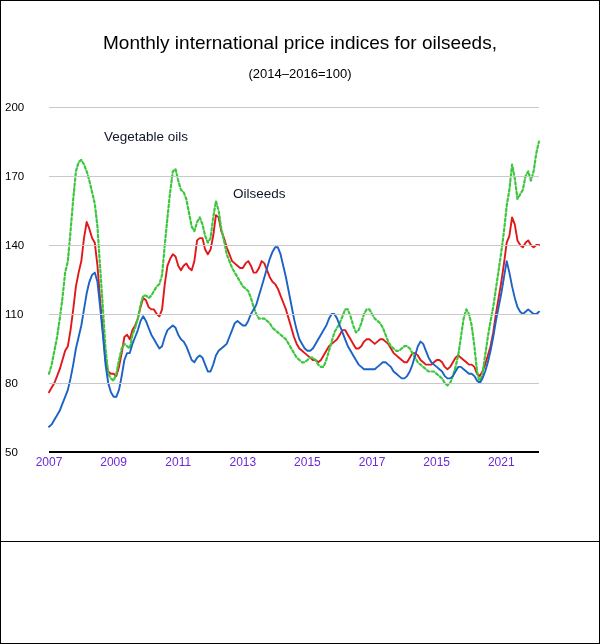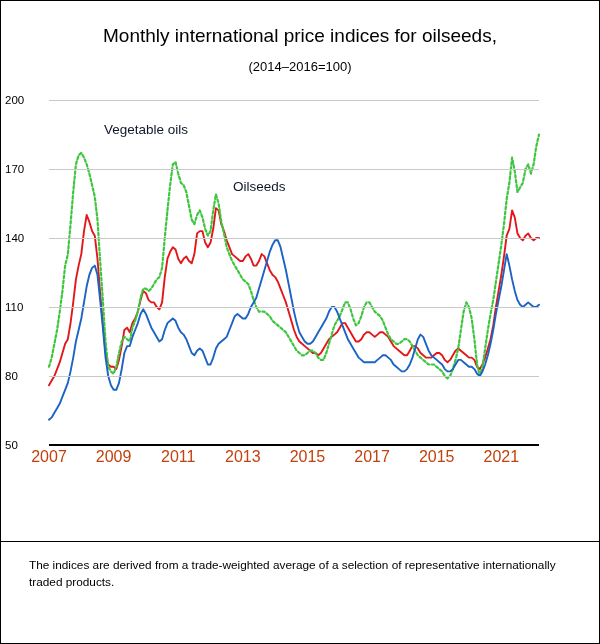--- a/index.html
+++ b/index.html
@@ -13,21 +13,21 @@
   #page {
     position: relative;
     width: 600px;
     height: 644px;
     background: #ffffff;
     border: 1px solid #000000;
     box-sizing: border-box;
     overflow: hidden;
   }
   .title-block {
-    padding-top: 22px;
+    padding-top: 29px;
     text-align: center;
   }
   .chart-title {
     font-size: 19px;
     color: #000;
     line-height: 26px;
     font-weight: normal;
     margin: 0 auto;
     width: 500px;
   }
@@ -82,22 +82,22 @@
   }
   .x-labels {
     position: absolute;
     left: 48px;
     top: 360px;
     width: 490px;
     height: 22px;
   }
   .xtick-label {
     position: absolute;
-    font-size: 16px;
-    color: #c2410c;
+    font-size: 12px;
+    color: #6d28d9;
     transform: translateX(-50%);
     top: 0;
   }
   .series-label {
     position: absolute;
     font-size: 13.5px;
     color: #0f172a;
     white-space: pre-line;
     line-height: 16px;
   }
@@ -168,15 +168,14 @@
         <div class="xtick-label" style="left: 323.077px;">2017</div>
         <div class="xtick-label" style="left: 387.692px;">2015</div>
         <div class="xtick-label" style="left: 452.308px;">2021</div>
       </div>
 
     <div class="series-label" style="left:103px; top:34px;">Vegetable oils</div>
     <div class="series-label" style="left:232px; top:91px;">Oilseeds</div>
   </div>
 
   <div class="divider"></div>
-  <div class="footnote">The indices are derived from a trade-weighted average of a selection of representative internationally traded products.</div>
 
 </div>
 
 </body></html>

